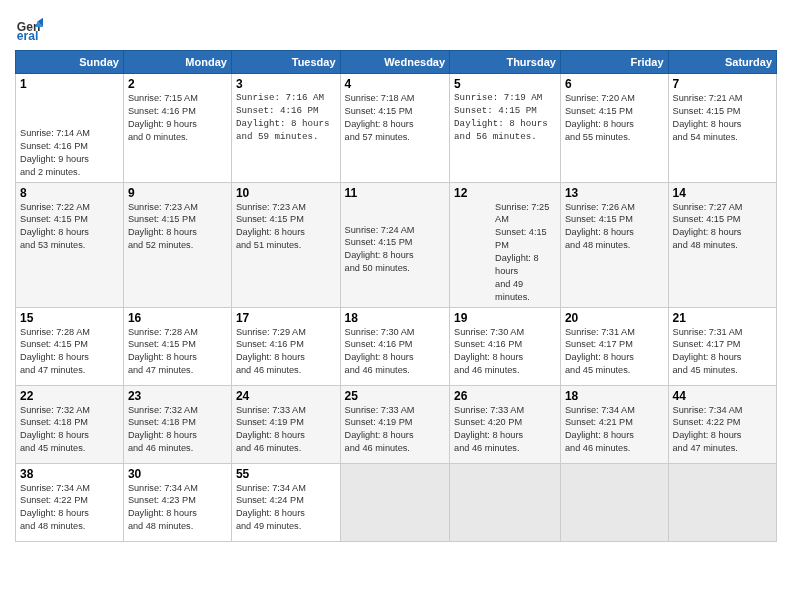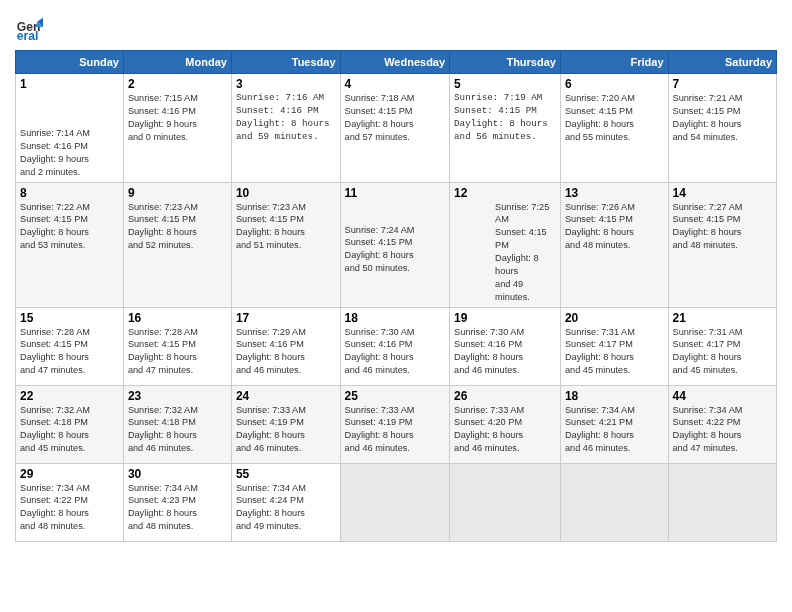--- a/index.html
+++ b/index.html
@@ -322,21 +322,21 @@
           <td>
             <span class="day-num">44</span>
             <div class="day-info" style="white-space: pre-line;">Sunrise: 7:34 AM
 Sunset: 4:22 PM
 Daylight: 8 hours
 and 47 minutes.</div>
           </td>
         </tr>
         <tr>
           <td>
-            <span class="day-num">29</span>
+            <span class="day-num">38</span>
             <div class="day-info" style="white-space: pre-line;">Sunrise: 7:34 AM
 Sunset: 4:22 PM
 Daylight: 8 hours
 and 48 minutes.</div>
           </td>
           <td>
             <span class="day-num">30</span>
             <div class="day-info" style="white-space: pre-line;">Sunrise: 7:34 AM
 Sunset: 4:23 PM
 Daylight: 8 hours

